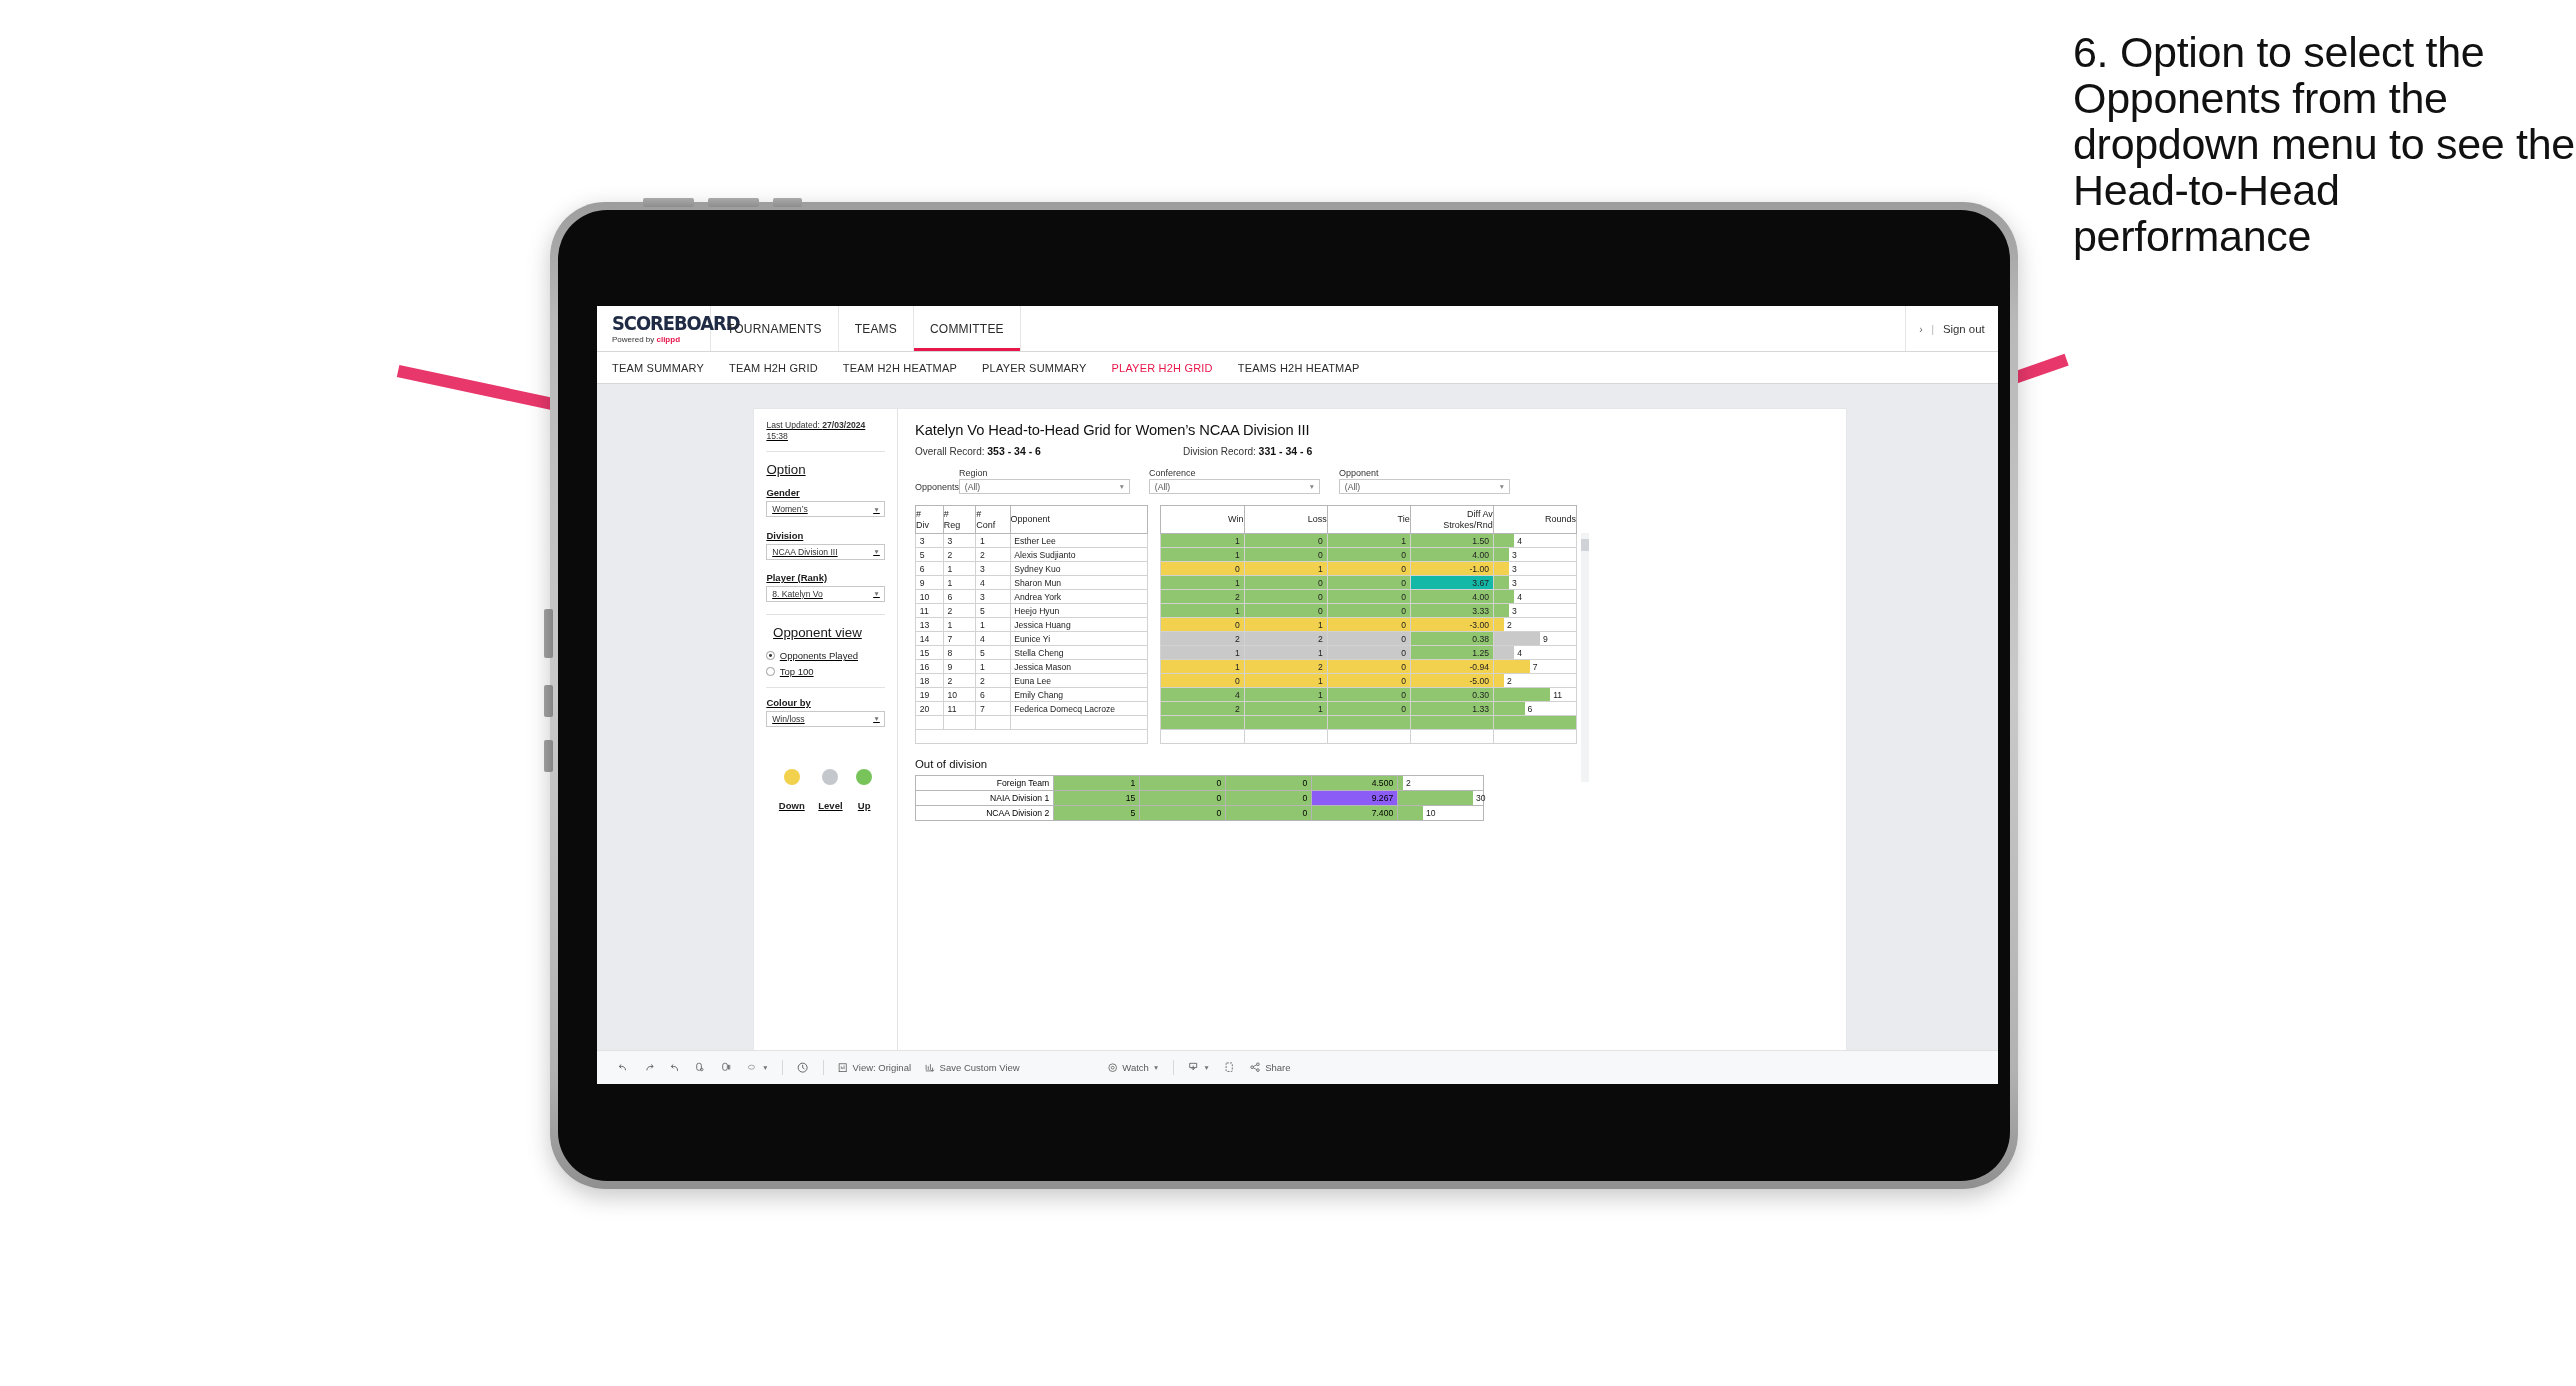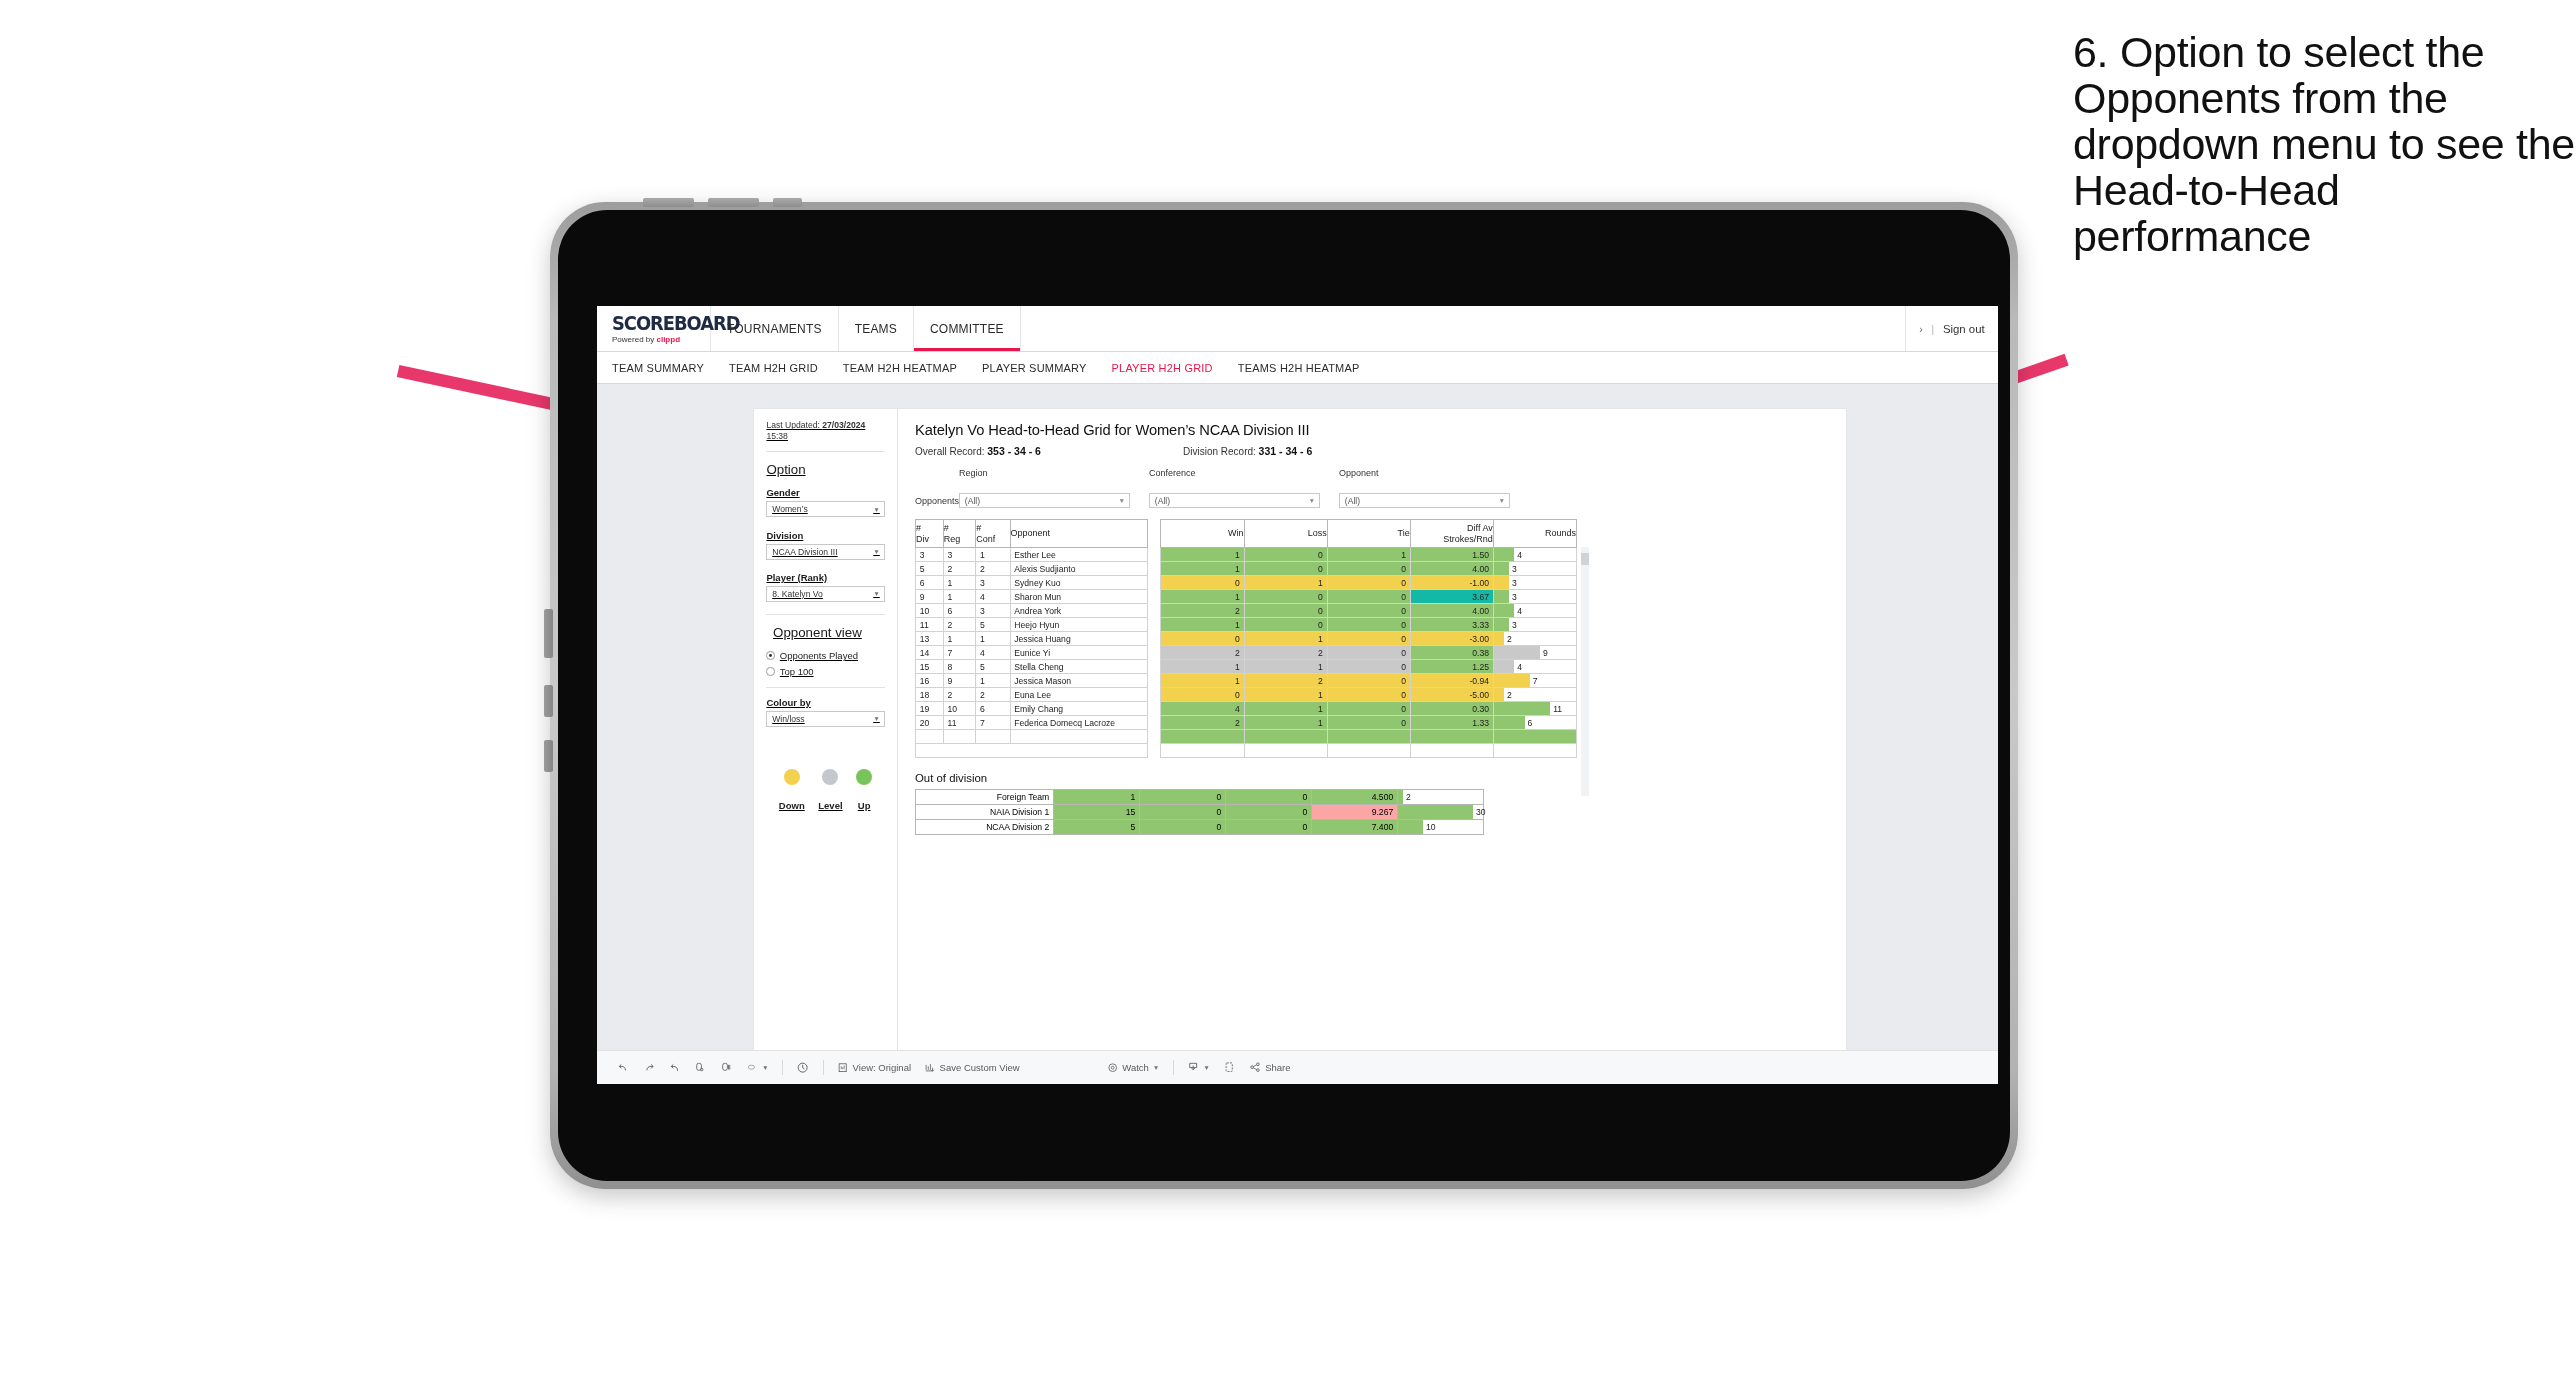--- a/index.html
+++ b/index.html
@@ -135,21 +135,21 @@
   
   #main{flex:1; padding:13.3px 17px 0 17px; position:relative;}
   .title{font-size:14.7px; color:#111; letter-spacing:-0.1px;}
   .records{display:flex; margin-top:6.7px; font-size:10px; color:#333;}
   .records .r1{width:268px;}
   .records b{font-weight:bold; color:#111; font-size:10.5px;}
 
   .filters{display:flex; align-items:flex-end; margin-top:11.4px; gap:0;}
   .filters .optlab{font-size:9px; color:#333; width:44px; padding-bottom:1.9px;}
   .fgrp{width:171px; margin-right:19px;}
-  .fgrp .fl{font-size:9px; color:#333; margin-bottom:15px;}
+  .fgrp .fl{font-size:9px; color:#333; margin-bottom:1px;}
   .fsel{
     height:15px; border:1px solid #c8c8c8; background:#fff;
     display:flex; align-items:center; justify-content:space-between;
     padding:0 3.8px 0 4.8px; font-size:8.6px; color:#555; cursor:pointer;
   }
   .fsel .car{font-size:6.7px; color:#888;}
 
   
   .tbl-wrap{margin-top:10.5px; position:relative; width:668px;}
   table.h2h{border-collapse:collapse; width:662px; table-layout:fixed; font-size:8.6px; color:#222;}
@@ -603,21 +603,21 @@
                   <td class="o-rnd">
                     <div class="rndbar" style="width:5.88235294117647%;background:#90c66f"></div>
                     <div class="rndtxt" style="left:5.88235294117647%">2</div>
                   </td>
                 </tr>
                 <tr>
                   <td class="o-name">NAIA Division 1</td>
                   <td class="o-num" style="background:#90c66f">15</td>
                   <td class="o-num" style="background:#90c66f">0</td>
                   <td class="o-num" style="background:#90c66f">0</td>
-                  <td class="o-num" style="background:#fca5a5">9.267</td>
+                  <td class="o-num" style="background:#8b5cf6">9.267</td>
                   <td class="o-rnd">
                     <div class="rndbar" style="width:88.23529411764706%;background:#90c66f"></div>
                     <div class="rndtxt" style="left:88.23529411764706%">30</div>
                   </td>
                 </tr>
                 <tr>
                   <td class="o-name">NCAA Division 2</td>
                   <td class="o-num" style="background:#90c66f">5</td>
                   <td class="o-num" style="background:#90c66f">0</td>
                   <td class="o-num" style="background:#90c66f">0</td>

